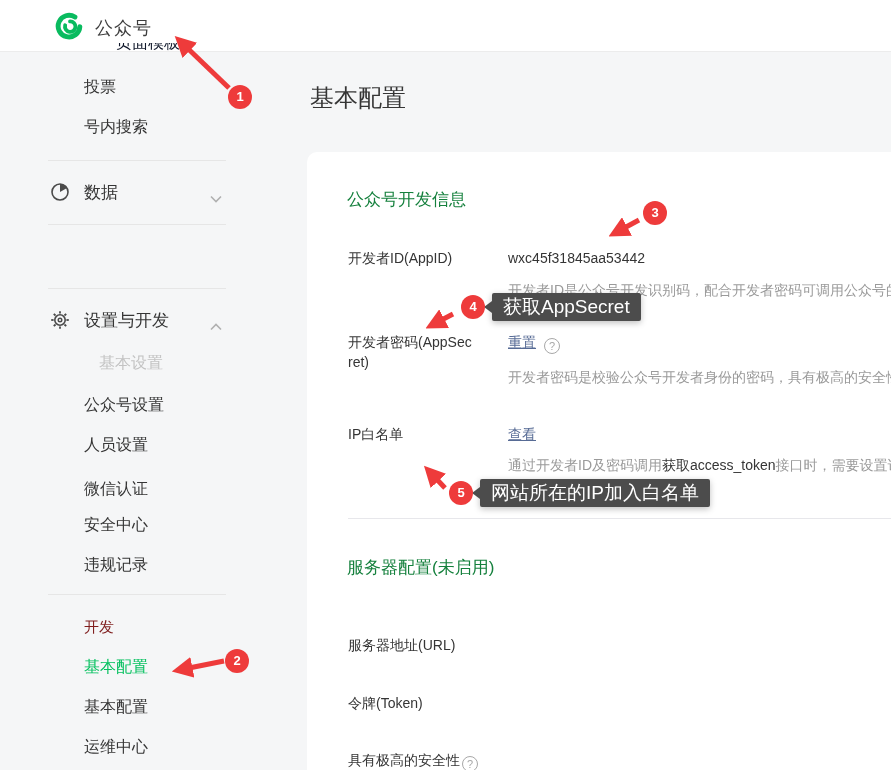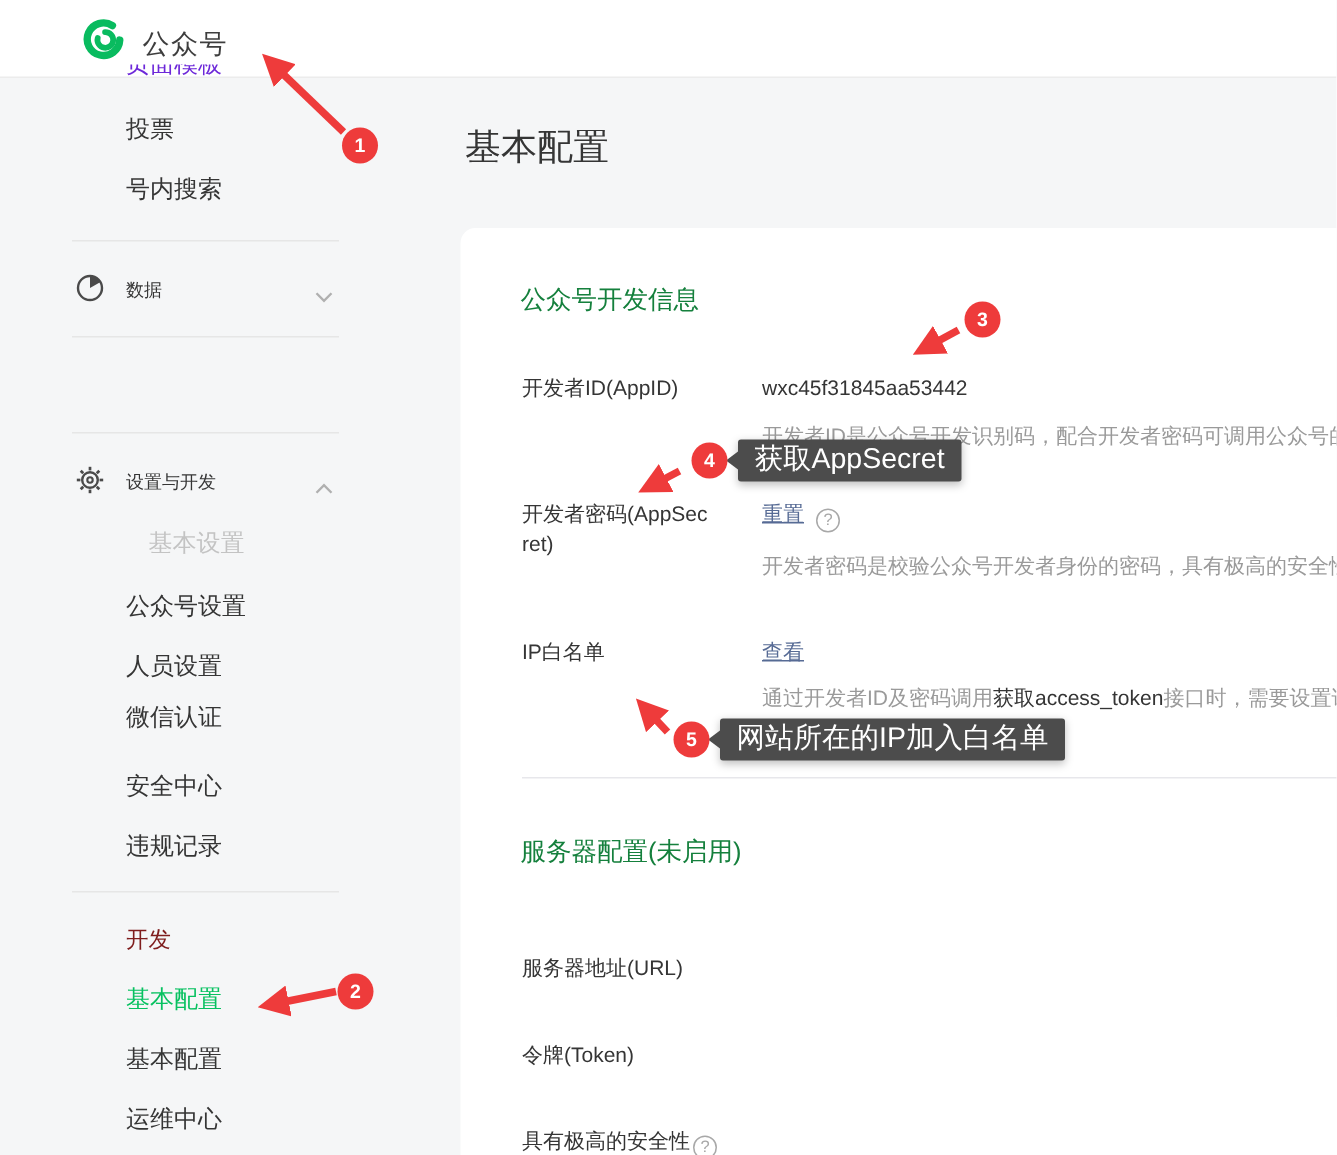--- a/index.html
+++ b/index.html
@@ -14,33 +14,33 @@
     position:absolute; left:0; top:0; width:891px; height:52px;
     background:#fff; border-bottom:1px solid #ececec; z-index:5;
   }
   .brand { position:absolute; left:55px; top:12px; display:flex; align-items:center; gap:12px; }
   .brand-name { font-size:18px; color:#3e3e3e; letter-spacing:1px; }
   
   .clipped-item {
     position:absolute; left:84px; top:43px; width:96px; height:9px;
     overflow:hidden; z-index:6;
   }
-  .clipped-item span { display:block; margin-top:-10px; font-size:16px; color:#6d28d9; }
+  .clipped-item span { display:block; margin-top:-10px; font-size:16px; color:#0f172a;text-align:right; }
   
   .sidebar { position:absolute; left:0; top:52px; width:307px; height:718px; z-index:1; }
   .side-item {
     position:absolute; left:84px; height:22px; line-height:22px;
     font-size:16px; color:#353535; cursor:pointer; white-space:nowrap;
   }
   .side-item.dim { color:#c3c3c3; }
   .side-item.active { color:#07c160; }
   .side-divider { position:absolute; left:48px; width:178px; height:1px; background:#e6e6e6; }
   .side-group { position:absolute; left:50px; width:176px; height:24px; cursor:pointer; }
   .side-group .gicon { position:absolute; left:0; top:1px; width:20px; height:20px; }
-  .side-group .glabel { position:absolute; left:34px; top:0; font-size:12px; line-height:24px; color:#353535; white-space:nowrap; }
+  .side-group .glabel { position:absolute; left:34px; top:0; font-size:17px; line-height:24px; color:#353535; white-space:nowrap; }
   .side-group .chev { position:absolute; right:4px; top:8px; width:12px; height:8px; }
   .side-label { position:absolute; left:84px; font-size:15px; color:#7f1d1d; height:22px; line-height:22px; }
   
   .page-title { position:absolute; left:310px; top:82px; font-size:24px; color:#353535; z-index:1; }
   .card {
     position:absolute; left:307px; top:152px; width:640px; height:660px;
     background:#fff; border-radius:10px; z-index:1;
   }
   .sec-title { position:absolute; left:40px; font-size:17px; color:#15803d; }
   .row-label { position:absolute; left:41px; font-size:14px; line-height:20px; color:#353535; }
@@ -142,21 +142,21 @@
     <span class="chev">
       <svg width="12" height="8" viewBox="0 0 12 8">
           <polyline points="1,6.5 6,1.5 11,6.5" fill="none" stroke="#b0b0b0" stroke-width="1.6"></polyline>
         </svg>
     </span>
   </div>
 
   <div class="side-item dim" style="top:300px;margin-left:15px;">基本设置</div>
   <div class="side-item" style="top:342px;">公众号设置</div>
   <div class="side-item" style="top:382px;">人员设置</div>
-  <div class="side-item" style="top:416px;">微信认证</div>
+  <div class="side-item" style="top:426px;">微信认证</div>
   <div class="side-item" style="top:462px;">安全中心</div>
   <div class="side-item" style="top:502px;">违规记录</div>
 
   <div class="side-divider" style="top:542px;"></div>
 
   <div class="side-label" style="top:564px;">开发</div>
   <div class="side-item active" style="top:604px;">基本配置</div>
   <div class="side-item" style="top:644px;">基本配置</div>
   <div class="side-item" style="top:684px;">运维中心</div>
 </div>

